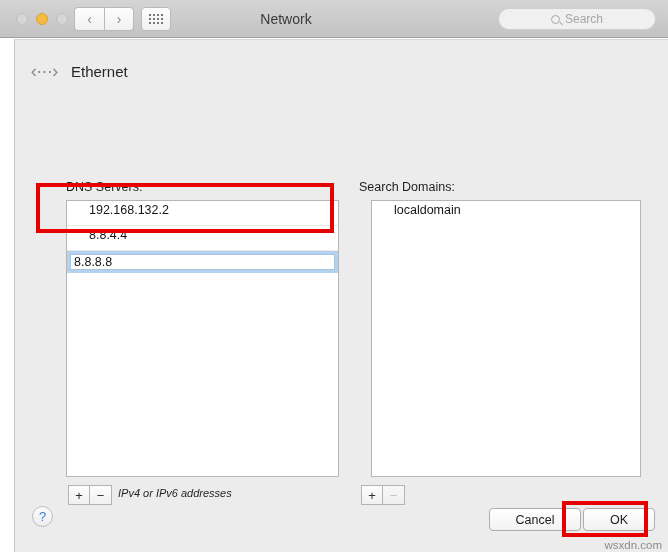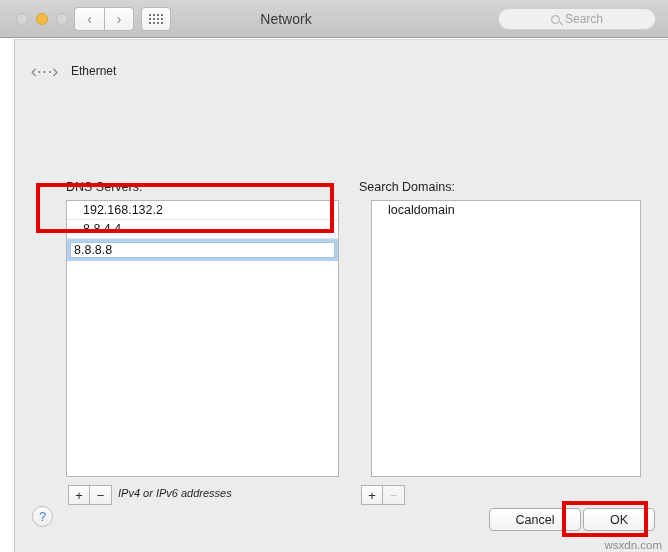--- a/index.html
+++ b/index.html
@@ -84,21 +84,21 @@
     position: absolute; left: 12px; top: 20px;
     display: flex; align-items: center; gap: 10px;
   }
   .eth-icon {
     width: 34px; height: 22px; position: relative;
     color: #8d8d8d;
     font-size: 19px; line-height: 22px;
     letter-spacing: -1px;
     display: flex; align-items: center; justify-content: center;
   }
-  .iface-name { font-size: 12px; color: #262626; }
+  .iface-name { font-size: 15px; color: #262626; }
 
   
   .tabs {
     position: absolute; left: 126px; top: 53px;
     height: 23px; display: flex;
     border: 1px solid #a9a9a9; border-radius: 4px; overflow: hidden;
     box-shadow: 0 1px 0 rgba(255,255,255,.7);
   }
   .tab {
     padding: 0 11px; height: 21px; line-height: 21px;
@@ -122,22 +122,22 @@
 
   .listbox {
     position: absolute;
     background: #ffffff;
     border: 1px solid #b6b6b6;
   }
   .listbox.dns { left: 51px; top: 160px; width: 273px; height: 277px; }
   .listbox.search { left: 356px; top: 160px; width: 270px; height: 277px; }
 
   .row {
-    height: 19px; line-height: 19px;
-    padding: 0 16px;
+    height: 25px; line-height: 19px;
+    padding: 0 22px;
     font-size: 12.5px; color: #151515;
     border-bottom: 1px solid #e2e2e2;
     background: #ffffff;
   }
   .row.plain { border-bottom: 1px solid #e8e8e8; }
   .row.selected {
     background: #b4d2ef;
     padding: 0; height: 22px;
     display: flex; align-items: center;
     border-bottom: none;

